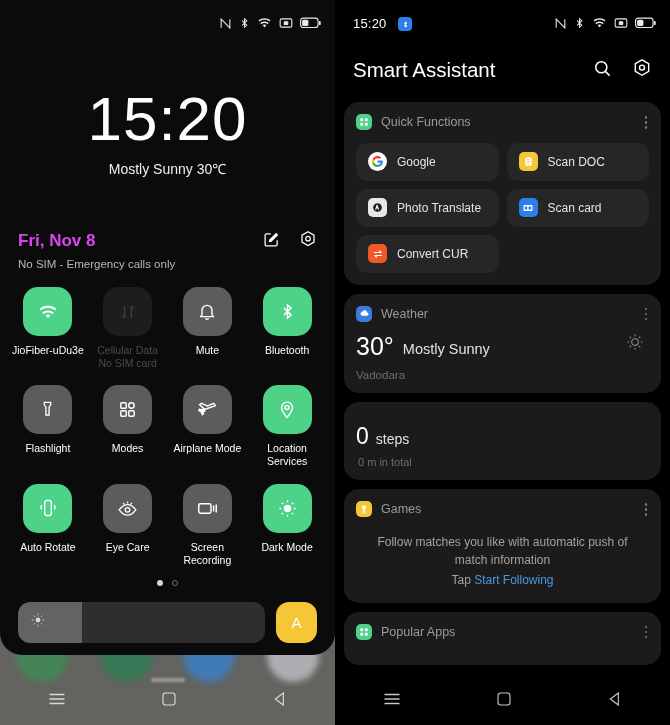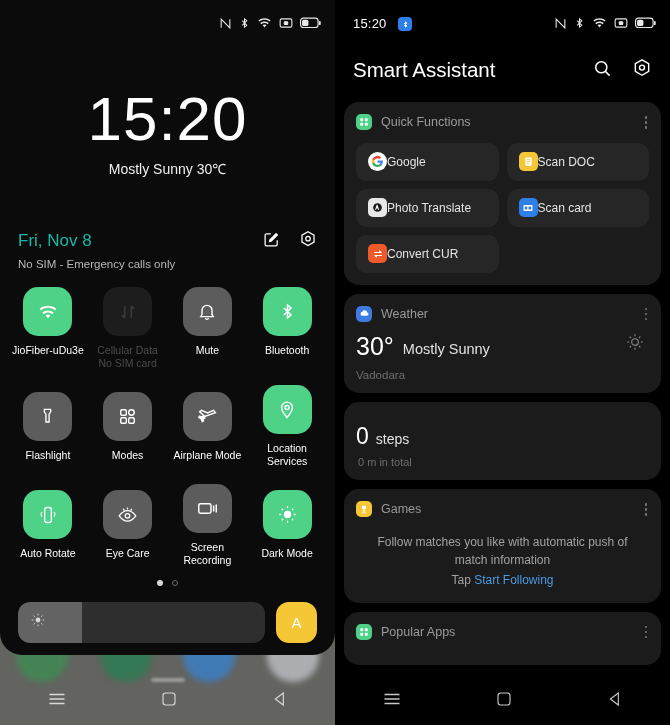--- a/index.html
+++ b/index.html
@@ -57,41 +57,41 @@
     font-size:62px; font-weight:300; color:#fff;
     letter-spacing:1px; line-height:1;
     font-family:"Liberation Sans", sans-serif;
   }
   .clock-sub { font-size:14px; color:#f0f0f0; margin-top:9px; }
 
   .date-row {
     display:flex; align-items:center; justify-content:space-between;
     padding:0 18px; margin-top:52px;
   }
-  .date-title { font-size:17px; font-weight:normal; color:#14b8a6; }
+  .date-title { font-size:17px; font-weight:bold; color:#d946ef; }
   .date-icons { display:flex; gap:19px; align-items:center; }
   .simtext { font-size:11.5px; color:#b8b8b8; padding:0 18px; margin-top:6px; }
 
   .toggles { margin-top:17px; padding:0 8px; }
   .trow { display:flex; }
   .tcell { flex:1; display:flex; flex-direction:column; align-items:center; }
   .ticon {
     width:49px; height:49px; border-radius:15px;
     display:flex; align-items:center; justify-content:center;
     background:#6e6e6e; color:#fff;
   }
   .ticon.on { background:#4ed287; color:#fff; }
   .ticon.dim { background:#1d1d1d; color:#3b3b3b; }
   .ticon.off { background:#5c5c5c; }
   .tlabel {
     margin-top:8px; font-size:10.5px; color:#fff;
     text-align:center; line-height:1.25; width:78px;
   }
   .tlabel.dim { color:#4c4c4c; }
-  .trow + .trow { margin-top:15px;align-items:center; }
+  .trow + .trow { margin-top:15px; }
 
   .dots { display:flex; justify-content:center; gap:9px; margin-top:13px; }
   .dot { width:6px; height:6px; border-radius:50%; background:#6b6b6b; }
   .dot.active { background:#d8d8d8; }
   .dot.hollow { background:transparent; border:1px solid #6b6b6b; }
 
   .bright-row { display:flex; align-items:center; gap:11px; padding:0 18px; margin-top:16px; }
   .bright-track {
     flex:1; height:41px; border-radius:12px; background:#2e2e2e;
     position:relative; overflow:hidden; display:flex; align-items:center;
@@ -134,21 +134,21 @@
     width:16px; height:16px; border-radius:5px;
     display:flex; align-items:center; justify-content:center; flex:0 0 auto;
   }
   .card-title { font-size:12.5px; color:#9a9a9a; }
   .kebab { margin-left:auto; display:flex; flex-direction:column; gap:2.5px; padding:3px 2px; }
   .kebab i { width:2.5px; height:2.5px; border-radius:50%; background:#7a7a7a; display:block; }
 
   .qf-grid { display:grid; grid-template-columns:1fr 1fr; gap:8px; margin-top:11px; }
   .qf-item {
     background:#262626; border-radius:11px; height:38px;
-    display:flex; align-items:center; padding:0 12px;
+    display:flex; align-items:center; gap:10px; padding:0 12px;
   }
   .qf-ico { width:19px; height:19px; border-radius:5px; display:flex; align-items:center; justify-content:center; flex:0 0 auto; }
   .qf-label { font-size:12px; color:#e4e4e4; }
 
   .w-main { display:flex; align-items:flex-end; gap:9px; margin-top:11px; position:relative; }
   .w-temp { font-size:25px; color:#fff; font-weight:400; line-height:1; }
   .w-cond { font-size:14.5px; color:#e2e2e2; line-height:1.1; padding-bottom:1px; }
   .w-sun { position:absolute; right:4px; top:-2px; color:#8a8a8a; }
   .w-city { font-size:11.5px; color:#6d6d6d; margin-top:10px; }
 

